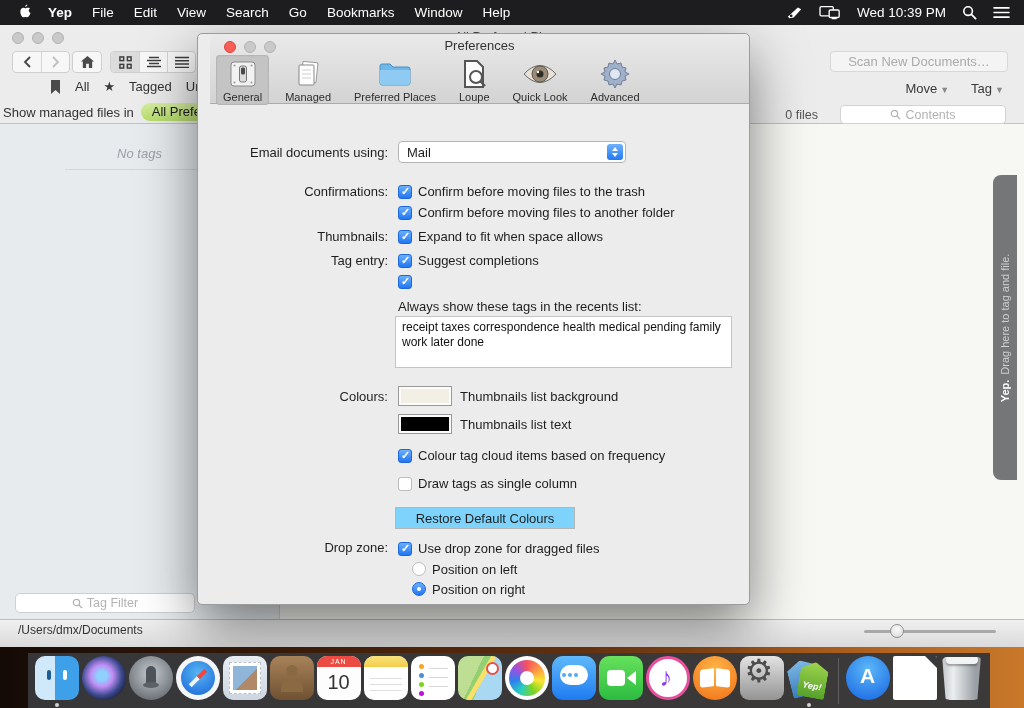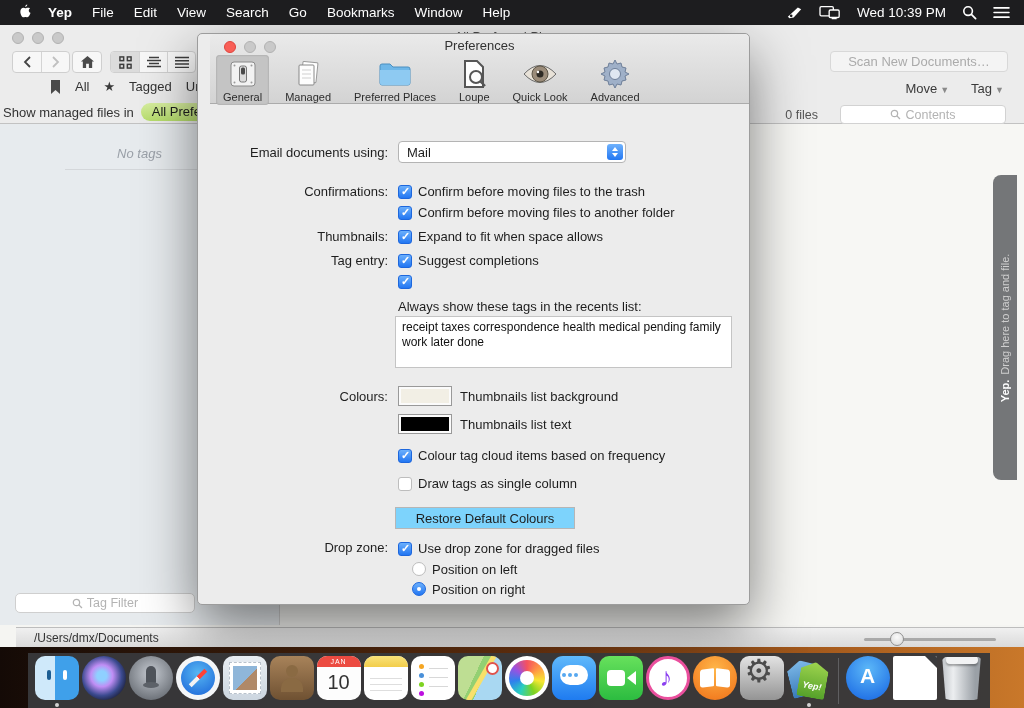--- a/index.html
+++ b/index.html
@@ -57,21 +57,21 @@
     border:1px solid #cfcfcf; border-radius:5px; display:flex; align-items:center; justify-content:center;
     gap:4px; color:#b3b3b3; font-size:12.5px; }
   .mainarea { flex:1; background:#f7f7f4; position:relative; }
 
   .dragtab { position:absolute; right:7px; top:175px; width:24px; height:305px; background:#747678;
     border-radius:8px 0 0 8px; z-index:2; }
   .dragtab .vtext { position:absolute; left:50%; top:50%; transform:translate(-50%,-50%) rotate(-90deg);
     white-space:nowrap; font-size:11px; color:#cfcfcf; }
   .dragtab .vtext b { color:#fff; margin-right:5px; }
 
-  .statusbar { position:absolute; left:16px; right:0; bottom:0; height:20px;
+  .statusbar { position:absolute; left:0; right:0; bottom:0; height:28px;
     background:linear-gradient(#f0f0f0,#dadada); border-top:1px solid #bdbdbd;margin-top:20px; }
   .path { position:absolute; left:18px; top:3px; font-size:12px; color:#333; }
   .slider { position:absolute; right:28px; top:10px; width:132px; height:3px; background:#a9a9a9; border-radius:2px; }
   .knob { position:absolute; left:26px; top:-6px; width:14px; height:14px; border-radius:50%;
     background:radial-gradient(circle at 50% 35%,#fafafa,#d8d8d8); border:1px solid #8f8f8f; }
 
   
   .dialog { position:absolute; left:197px; top:33px; width:553px; height:572px; background:#ececec;
     border:1px solid #9c9c9c; border-radius:5px; box-shadow:0 22px 55px rgba(0,0,0,.5); z-index:5;padding-left:12px; }
   .dlg-header { position:relative; height:70px; background:linear-gradient(#eaeaea,#d3d3d3);

